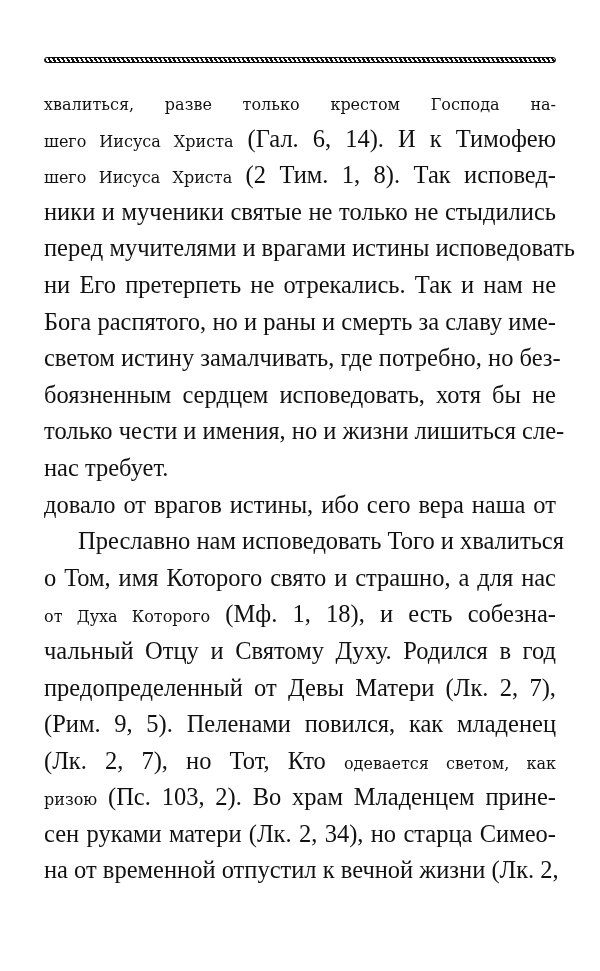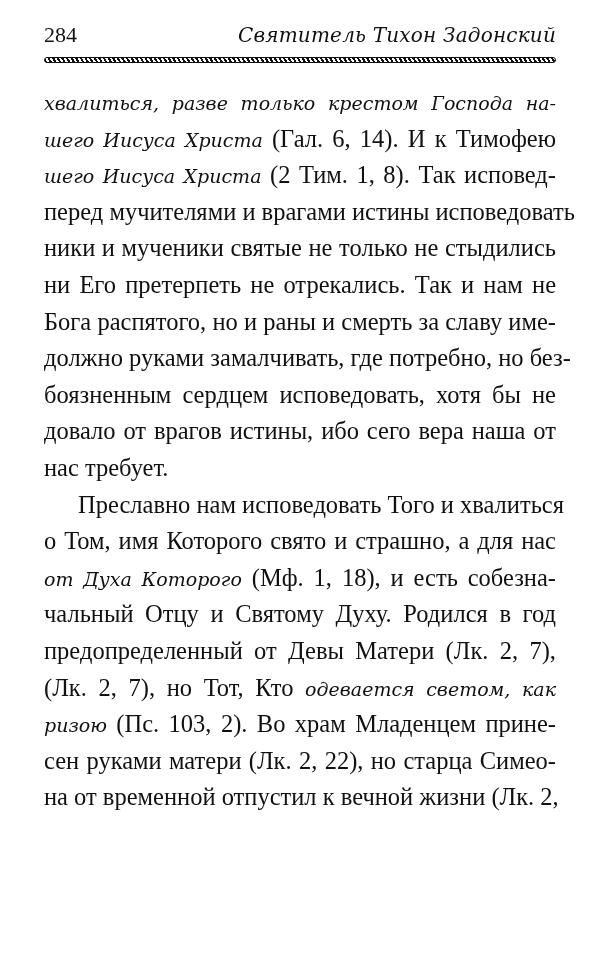--- a/index.html
+++ b/index.html
@@ -72,48 +72,45 @@
     word-spacing: 0px;
   }
   .line.last {
     text-align-last: left;
   }
   .line.indent {
     padding-left: 34px;
   }
   .it {
     font-family: "DejaVu Serif", "Liberation Serif", serif;
-    font-style: italic;
-    font-size: 19px;
+    font-size: 16px;
   }
 </style>
 </head>
 <body>
 
 <div class="page">
-  <div class="running-head">
-    <span class="page-number">284</span>
-    <span class="book-title">Святитель Тихон Задонский</span>
-  </div>
   <div class="rule"></div>
   <div class="text" id="body-text">
       <div class="line"><span class="it">хвалиться, разве только крестом Господа на-</span></div>
       <div class="line"><span class="it">шего Иисуса Христа</span><span> (Гал. 6, 14). И к Тимофею</span></div>
       <div class="line"><span class="it">шего Иисуса Христа</span><span> (2 Тим. 1, 8). Так исповед-</span></div>
+      <div class="line"><span>ники и мученики святые не только не стыдились</span></div>
       <div class="line"><span>перед мучителями и врагами истины исповедовать</span></div>
-      <div class="line"><span>ники и мученики святые не только не стыдились</span></div>
       <div class="line"><span>ни Его претерпеть не отрекались. Так и нам не</span></div>
       <div class="line"><span>Бога распятого, но и раны и смерть за славу име-</span></div>
-      <div class="line"><span>должно руками замалчивать, где потребно, но без-</span></div>
+      <div class="line"><span>светом истину замалчивать, где потребно, но без-</span></div>
       <div class="line"><span>боязненным сердцем исповедовать, хотя бы не</span></div>
+      <div class="line"><span>только чести и имения, но и жизни лишиться сле-</span></div>
+      <div class="line last"><span>нас требует.</span></div>
       <div class="line"><span>довало от врагов истины, ибо сего вера наша от</span></div>
-      <div class="line last"><span>нас требует.</span></div>
       <div class="line indent"><span>Преславно нам исповедовать Того и хвалиться</span></div>
       <div class="line"><span>о Том, имя Которого свято и страшно, а для нас</span></div>
       <div class="line"><span class="it">от Духа Которого</span><span> (Мф. 1, 18), и есть собезна-</span></div>
       <div class="line"><span>чальный Отцу и Святому Духу. Родился в год</span></div>
       <div class="line"><span>предопределенный от Девы Матери (Лк. 2, 7),</span></div>
+      <div class="line"><span>(Рим. 9, 5). Пеленами повился, как младенец</span></div>
       <div class="line"><span>(Лк. 2, 7), но Тот, Кто </span><span class="it">одевается светом, как</span></div>
       <div class="line"><span class="it">ризою</span><span> (Пс. 103, 2). Во храм Младенцем прине-</span></div>
-      <div class="line"><span>сен руками матери (Лк. 2, 22), но старца Симео-</span></div>
+      <div class="line"><span>сен руками матери (Лк. 2, 34), но старца Симео-</span></div>
       <div class="line"><span>на от временной отпустил к вечной жизни (Лк. 2,</span></div>
     </div>
 </div>
 
 </body></html>

